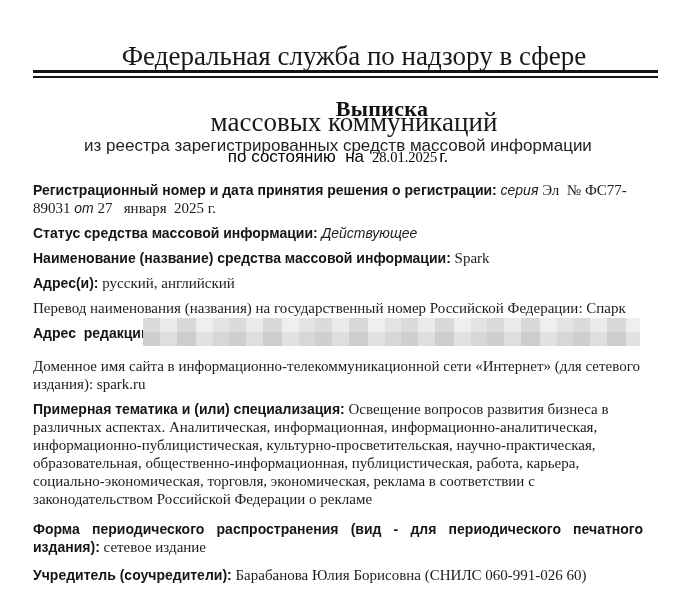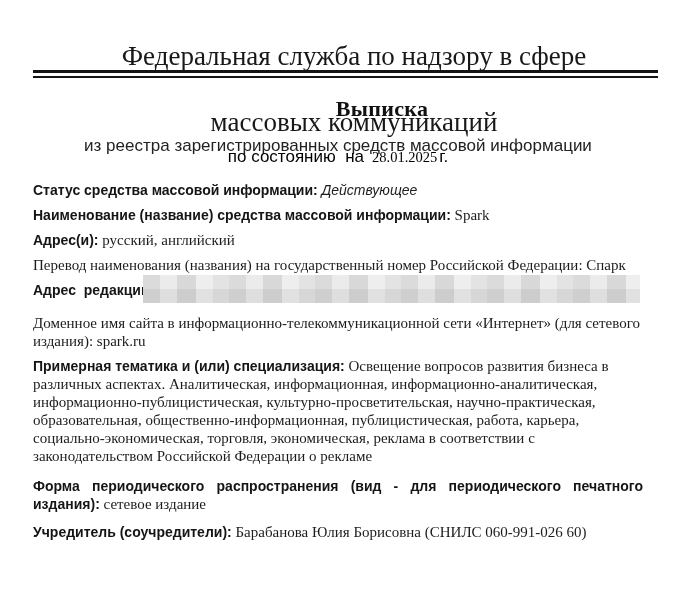--- a/index.html
+++ b/index.html
@@ -110,20 +110,27 @@
   <div class="double-rule"></div>
   <div class="hdr-line hdr-line3">массовых коммуникаций</div>
   <div class="doc-title">Выписка</div>
   <div class="sub1">из реестра зарегистрированных средств массовой информации</div>
   <div class="sub2">
     <span>по состоянию&nbsp; на</span><span class="asof-date">28.01.2025</span><span>г.</span>
   </div>
 
   <div class="body">
 
+    <p>
+      <span class="lbl">Регистрационный номер и дата принятия решения о регистрации:</span>
+      <span class="it-sans">серия</span>
+      <span class="ser"><span>Эл&nbsp; №&nbsp;ФС77-</span><wbr><span>89031</span></span>
+      <span class="it-sans">от</span>
+      <span class="ser">27&nbsp;&nbsp; января&nbsp; 2025 г.</span>
+    </p>
 
     <p>
       <span class="lbl">Статус средства массовой информации:</span>
       <span class="it-sans">Действующее</span>
     </p>
 
     <p>
       <span class="lbl">Наименование (название) средства массовой информации:</span>
       <span class="ser">Spark</span>
     </p>

